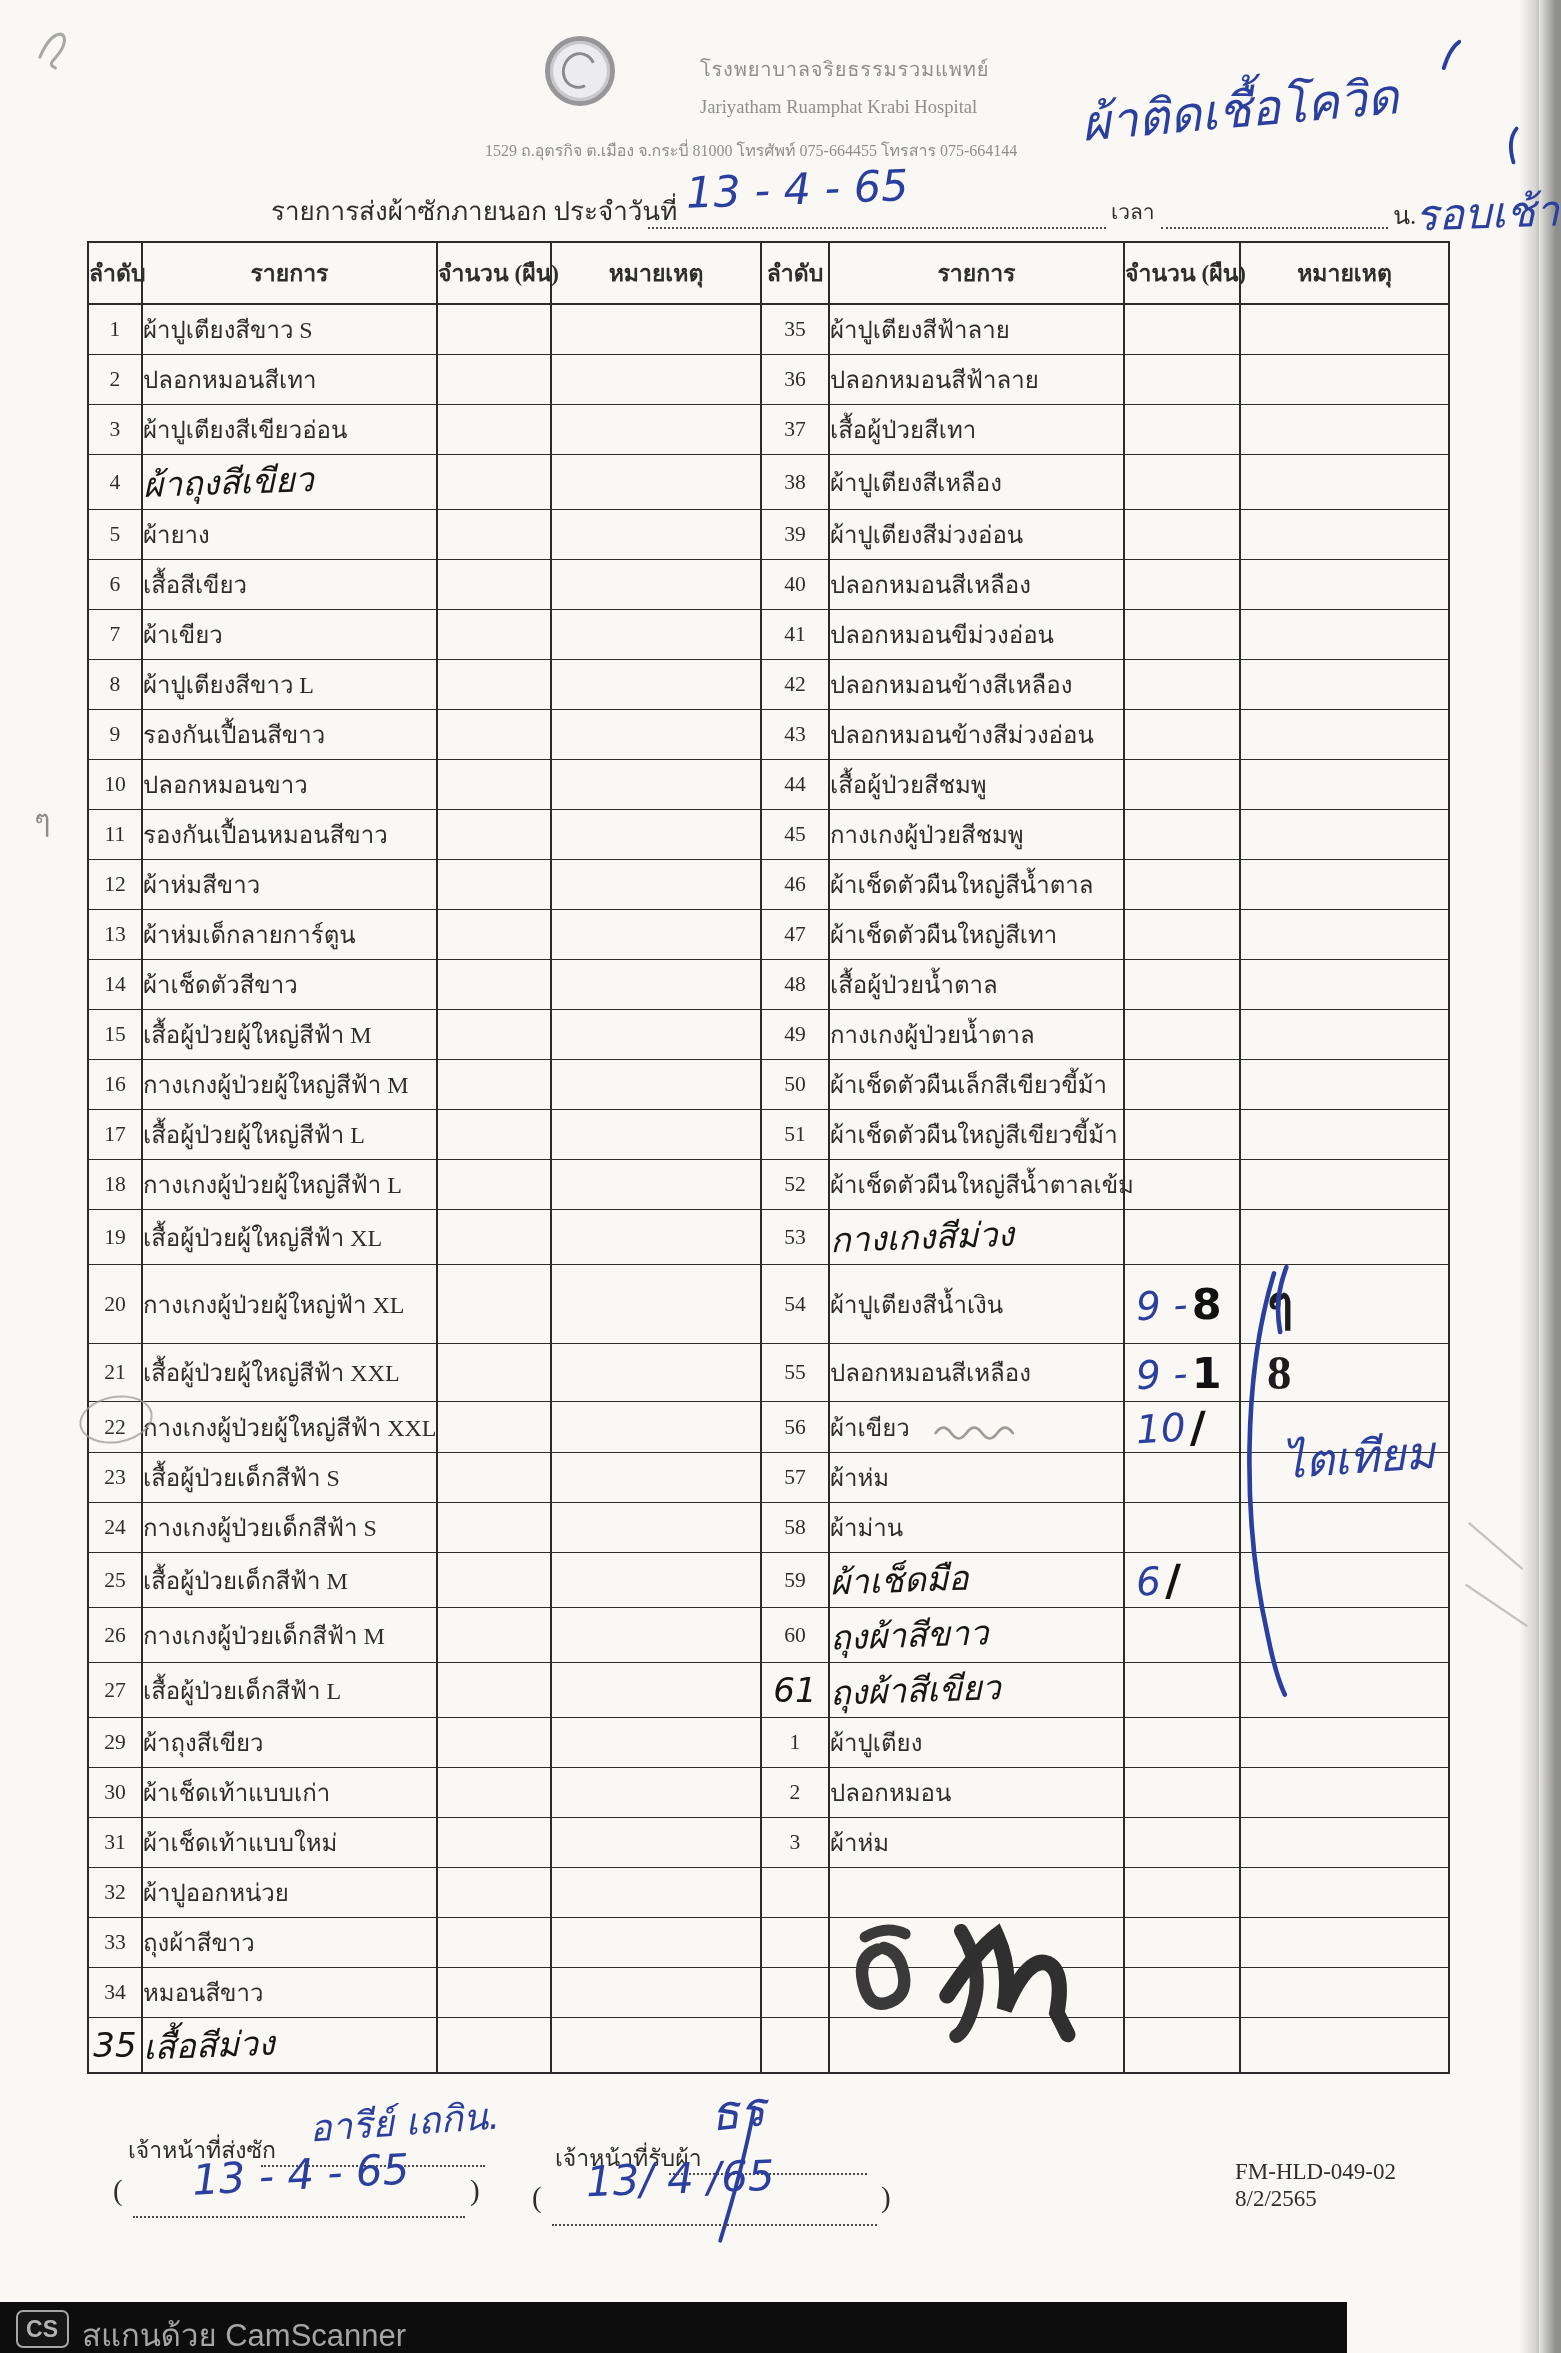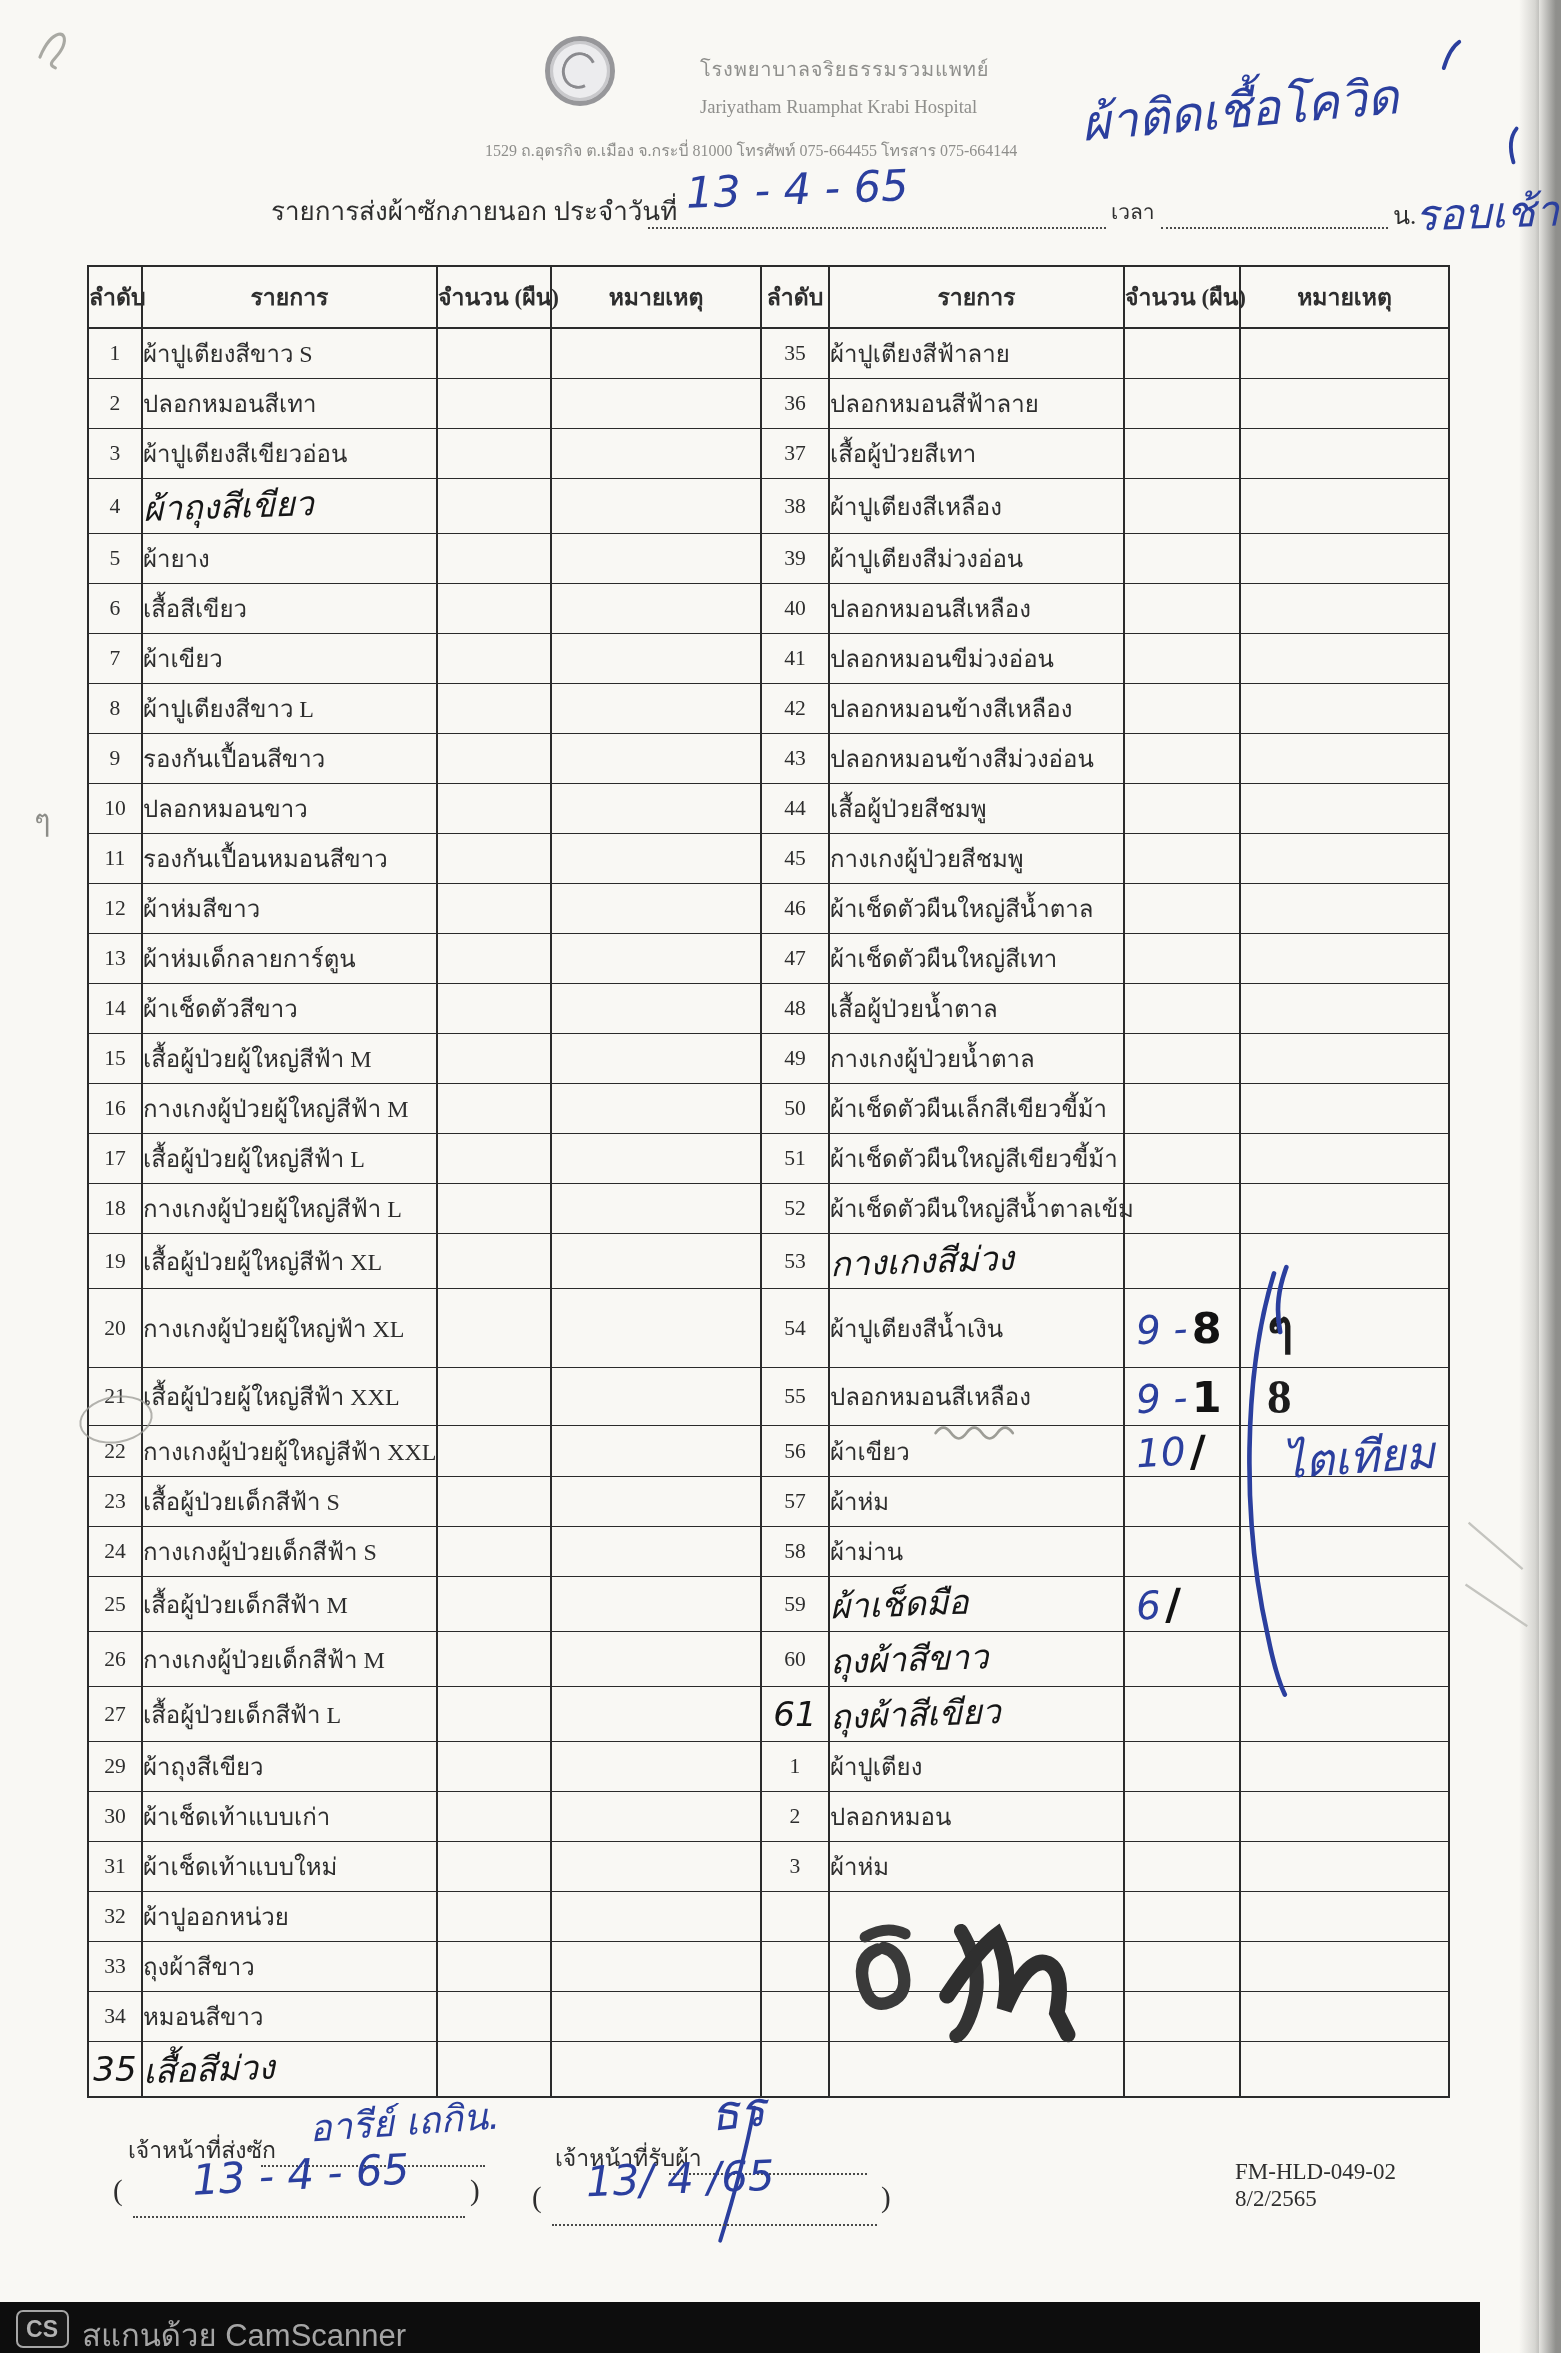--- a/index.html
+++ b/index.html
@@ -26,38 +26,38 @@
   .gray{color:var(--faint);}
   .hw-blue{color:var(--blue);font-family:"DejaVu Sans",sans-serif;font-style:italic;}
   .hw-dark{color:var(--darkhw);font-family:"DejaVu Sans",sans-serif;font-style:italic;}
   .dotted{border-bottom:2.3px dotted #4a4a48;height:0.8px;}
   
   table.laundry{border-collapse:collapse;table-layout:fixed;width:1362px;
     position:absolute;left:87px;top:241px;background:transparent;}
   table.laundry td,table.laundry th{
     border-left:2.3px solid var(--line);border-top:1.5px solid var(--line);
     padding:0;vertical-align:middle;overflow:visible;white-space:nowrap;}
-  table.laundry{border:2.3px solid var(--line);margin-top:24px;}
+  table.laundry{border:2.3px solid var(--line);}
   table.laundry tr.hdr th{height:60px;font-size:23px;font-weight:bold;text-align:center;border-bottom:2.3px solid var(--line);}
   table.laundry tr.row td{height:49px;}
   td.no{text-align:center;font-size:21.6px;}
   td.item{padding-left:9.3px;font-size:24px;}
   .section-head{font-weight:bold;text-decoration:underline;font-size:24px;}
   .hw-item{font-size:34px;}
   .hw-no{font-size:34px;}
   .qty-blue{font-size:39px;display:inline-block;transform:rotate(-3deg);margin-left:10.8px;}
   .qty-dark{font-size:43px;font-weight:bold;font-style:normal;display:inline-block;margin-left:4.6px;color:#121212;}
   .note-dark{font-size:49px;font-weight:bold;font-style:normal;color:#1c1c1c;padding-left:26px;}
   
   .logo{position:absolute;left:545px;top:36px;width:60px;height:60px;border-radius:50%;
     border:5.4px solid #97979a;box-shadow:inset 0 0 0 3.1px #c9c9cc;background:#ececee;}
   .logo:after{content:"";position:absolute;left:12.4px;top:10.8px;width:28px;height:31px;
     border-radius:50%;border:3.9px solid #8a8a8e;border-right-color:transparent;transform:rotate(20deg);}
   
-  .footer-bar{position:absolute;left:0;top:2302px;width:1480px;height:52px;background:#0d0d0d;}
+  .footer-bar{position:absolute;left:0;top:2302px;width:1347px;height:52px;background:#0d0d0d;}
   .cs-badge{position:absolute;left:15.5px;top:7.7px;width:49px;height:34px;border:2.3px solid #a6a6a6;
     border-radius:7px;color:#b3b3b3;font-family:"Liberation Sans",sans-serif;font-weight:bold;
     font-size:23px;text-align:center;line-height:34px;background:#161616;}
   .footer-text{position:absolute;left:82px;top:7.7px;font-family:"Liberation Sans",sans-serif;
     font-size:31px;color:#a5a5a5;}
   .ellipse-mark{position:absolute;left:79px;top:1396px;width:70px;height:43px;border:2.3px solid #9b9b95;
     border-radius:50%;transform:rotate(-10deg);opacity:.75;}
   svg{overflow:visible;}
 </style>
 </head>

